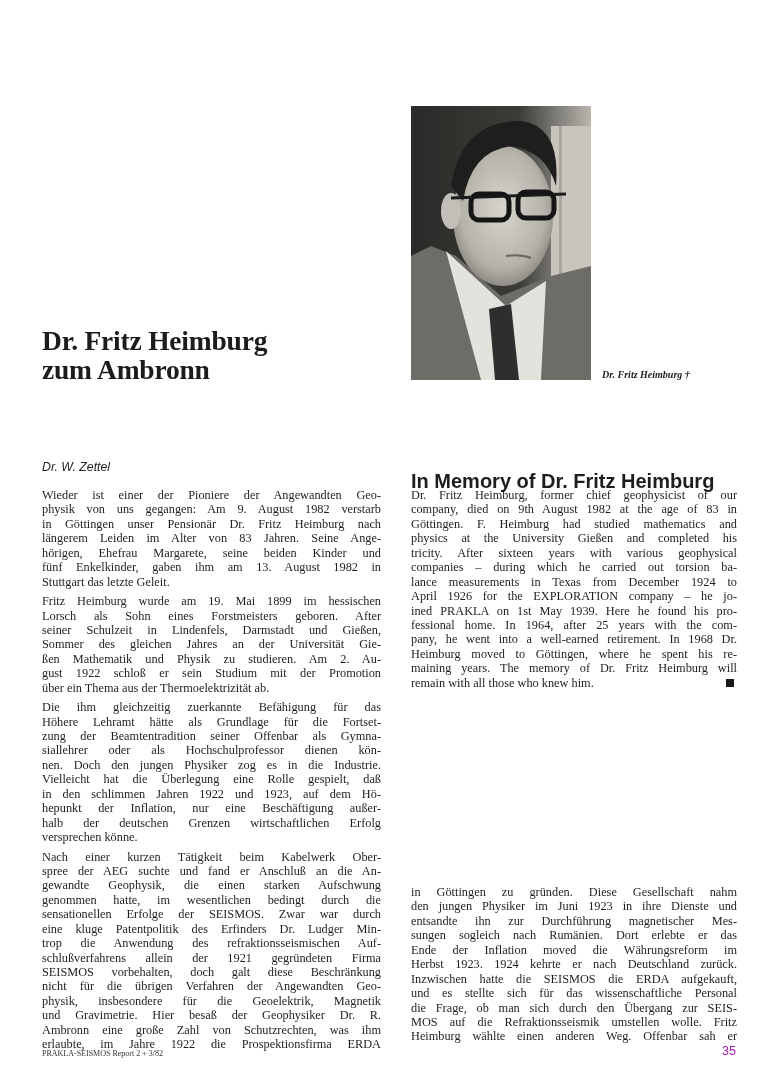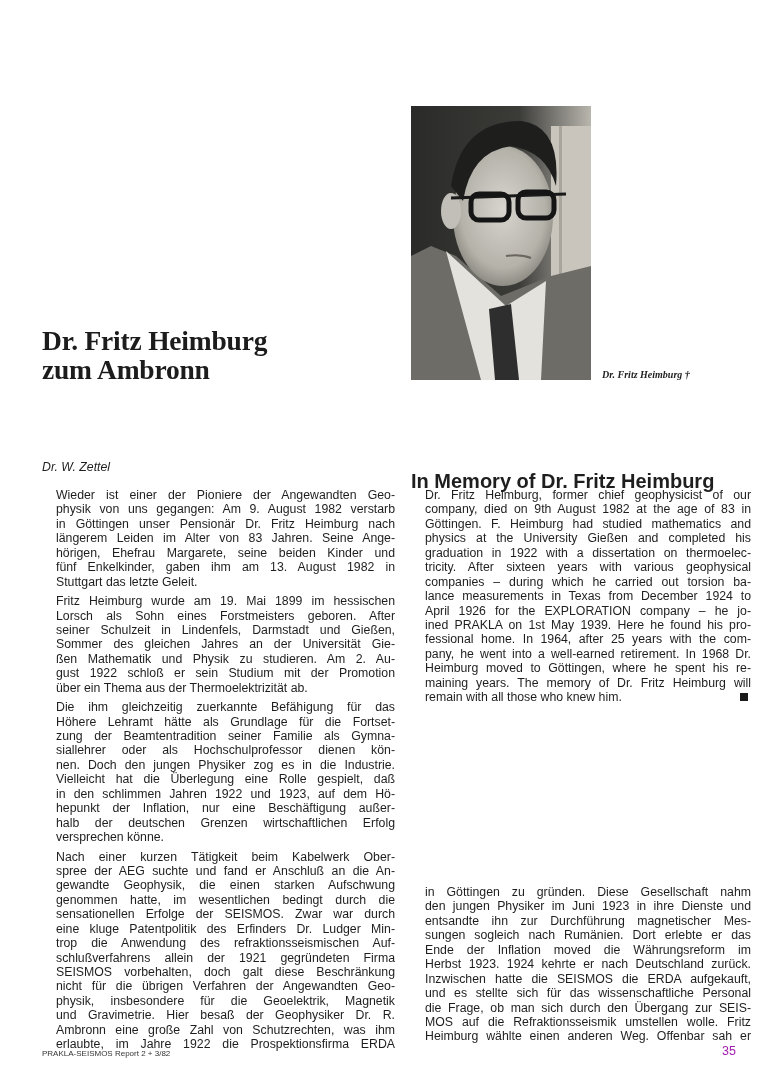--- a/index.html
+++ b/index.html
@@ -21,22 +21,22 @@
     .title div { white-space: nowrap; }
 
     .caption {
       position: absolute; left: 602px; top: 369px;
       font-family: "Liberation Serif", "DejaVu Serif", serif;
       font-style: italic; font-weight: bold; font-size: 10px; color: #222;
       white-space: nowrap;
     }
 
     .body-text {
-      font-family: Liberation Sans, sans-serif;
-      font-size: 12.3px; line-height: 14.45px; color: #1e1e1e; margin-left: 14px;
+      font-family: Liberation Serif, serif;
+      font-size: 12.3px; line-height: 14.45px; color: #1e1e1e;
     }
     .line { white-space: nowrap; display: block; text-align: justify; text-align-last: justify; height: 14.45px; }
     .line.last { text-align-last: left; }
 
     .author {
       position: absolute; left: 42px; top: 460px; width: 340px;
       font-family: "Liberation Sans", "DejaVu Sans", sans-serif;
       font-size: 12.3px; color: #1e1e1e; font-style: italic;
     }
 
@@ -51,21 +51,21 @@
     .col-en { position: absolute; left: 411px; top: 488px; width: 326px; }
     .end-mark {
       display: inline-block; width: 8px; height: 8px; background: #1a1a1a;
       vertical-align: middle; float: right; margin-top: 3px; margin-right: 3px;
     }
 
     .col-right-bottom { position: absolute; left: 411px; top: 885px; width: 326px; }
 
     .footer-left {
       position: absolute; left: 42px; top: 1049px;
-      font-family: Liberation Sans, sans-serif;
+      font-family: Liberation Serif, serif;
       font-size: 8px; color: #333; white-space: nowrap;
     }
     .page-number {
       position: absolute; left: 722px; top: 1044px;
       font-family: "Liberation Sans", "DejaVu Sans", sans-serif;
       font-size: 12.5px; color: #a21caf;
     }
   </style>
 </head>
 <body>
@@ -134,21 +134,21 @@
         <span class="line">Lorsch als Sohn eines Forstmeisters geboren. After</span>
         <span class="line">seiner Schulzeit in Lindenfels, Darmstadt und Gießen,</span>
         <span class="line">Sommer des gleichen Jahres an der Universität Gie-</span>
         <span class="line">ßen Mathematik und Physik zu studieren. Am 2. Au-</span>
         <span class="line">gust 1922 schloß er sein Studium mit der Promotion</span>
         <span class="line last">über ein Thema aus der Thermoelektrizität ab.</span>
       </div>
       <div class="para">
         <span class="line">Die ihm gleichzeitig zuerkannte Befähigung für das</span>
         <span class="line">Höhere Lehramt hätte als Grundlage für die Fortset-</span>
-        <span class="line">zung der Beamtentradition seiner Familie als Gymna-</span>
+        <span class="line">zung der Beamtentradition seiner Offenbar als Gymna-</span>
         <span class="line">siallehrer oder als Hochschulprofessor dienen kön-</span>
         <span class="line">nen. Doch den jungen Physiker zog es in die Industrie.</span>
         <span class="line">Vielleicht hat die Überlegung eine Rolle gespielt, daß</span>
         <span class="line">in den schlimmen Jahren 1922 und 1923, auf dem Hö-</span>
         <span class="line">hepunkt der Inflation, nur eine Beschäftigung außer-</span>
         <span class="line">halb der deutschen Grenzen wirtschaftlichen Erfolg</span>
         <span class="line last">versprechen könne.</span>
       </div>
       <div class="para">
         <span class="line">Nach einer kurzen Tätigkeit beim Kabelwerk Ober-</span>
@@ -167,21 +167,20 @@
         <span class="line">erlaubte, im Jahre 1922 die Prospektionsfirma ERDA</span>
       </div>
     </div>
 
   <div class="en-heading">In Memory of Dr. Fritz Heimburg</div>
   <div class="col-en body-text" id="col-en">
       <span class="line">Dr. Fritz Heimburg, former chief geophysicist of our</span>
       <span class="line">company, died on 9th August 1982 at the age of 83 in</span>
       <span class="line">Göttingen. F. Heimburg had studied mathematics and</span>
       <span class="line">physics at the University Gießen and completed his</span>
-      <span class="line">graduation in 1922 with a dissertation on thermoelec-</span>
       <span class="line">tricity. After sixteen years with various geophysical</span>
       <span class="line">companies – during which he carried out torsion ba-</span>
       <span class="line">lance measurements in Texas from December 1924 to</span>
       <span class="line">April 1926 for the EXPLORATION company – he jo-</span>
       <span class="line">ined PRAKLA on 1st May 1939. Here he found his pro-</span>
       <span class="line">fessional home. In 1964, after 25 years with the com-</span>
       <span class="line">pany, he went into a well-earned retirement. In 1968 Dr.</span>
       <span class="line">Heimburg moved to Göttingen, where he spent his re-</span>
       <span class="line">maining years. The memory of Dr. Fritz Heimburg will</span>
       <span class="line last">remain with all those who knew him.<span class="end-mark"></span></span>

